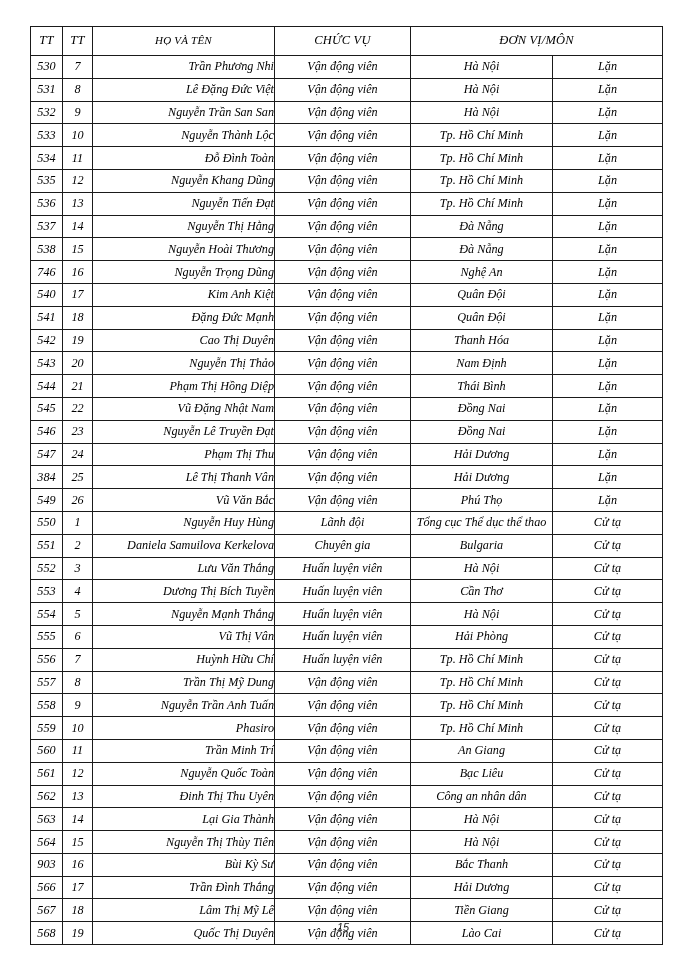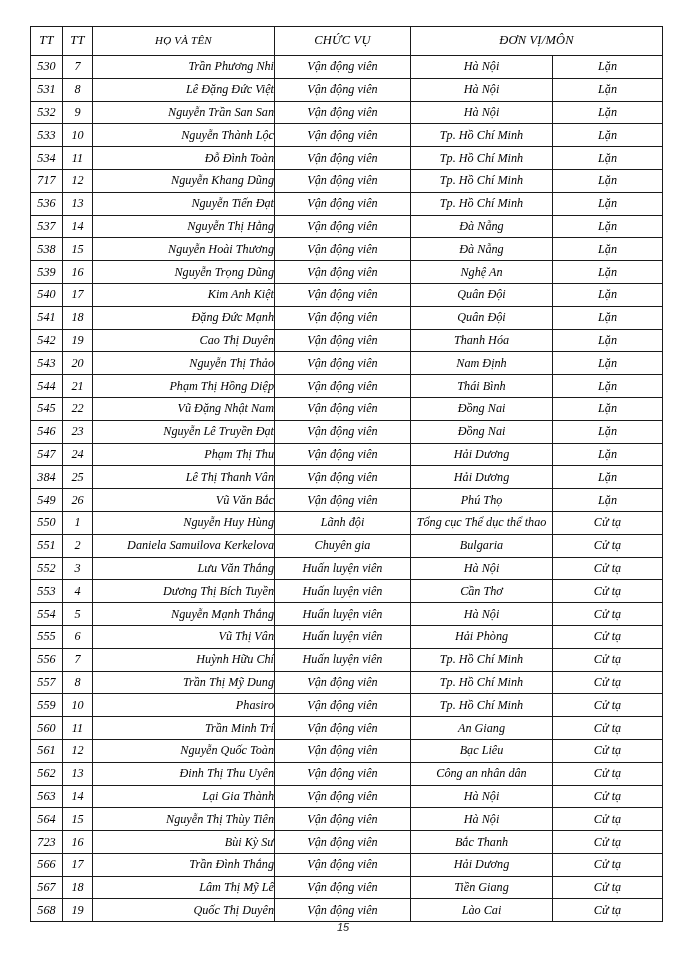--- a/index.html
+++ b/index.html
@@ -133,21 +133,21 @@
         </tr>
         <tr>
           <td class="num">534</td>
           <td class="num">11</td>
           <td class="name">Đỗ Đình Toàn</td>
           <td class="center">Vận động viên</td>
           <td class="center">Tp. Hồ Chí Minh</td>
           <td class="center">Lặn</td>
         </tr>
         <tr>
-          <td class="num">717</td>
+          <td class="num">535</td>
           <td class="num">12</td>
           <td class="name">Nguyễn Khang Dũng</td>
           <td class="center">Vận động viên</td>
           <td class="center">Tp. Hồ Chí Minh</td>
           <td class="center">Lặn</td>
         </tr>
         <tr>
           <td class="num">536</td>
           <td class="num">13</td>
           <td class="name">Nguyễn Tiến Đạt</td>
@@ -165,21 +165,21 @@
         </tr>
         <tr>
           <td class="num">538</td>
           <td class="num">15</td>
           <td class="name">Nguyễn Hoài Thương</td>
           <td class="center">Vận động viên</td>
           <td class="center">Đà Nẵng</td>
           <td class="center">Lặn</td>
         </tr>
         <tr>
-          <td class="num">539</td>
+          <td class="num">746</td>
           <td class="num">16</td>
           <td class="name">Nguyễn Trọng Dũng</td>
           <td class="center">Vận động viên</td>
           <td class="center">Nghệ An</td>
           <td class="center">Lặn</td>
         </tr>
         <tr>
           <td class="num">540</td>
           <td class="num">17</td>
           <td class="name">Kim Anh Kiệt</td>
@@ -317,20 +317,28 @@
         </tr>
         <tr>
           <td class="num">557</td>
           <td class="num">8</td>
           <td class="name">Trần Thị Mỹ Dung</td>
           <td class="center">Vận động viên</td>
           <td class="center">Tp. Hồ Chí Minh</td>
           <td class="center">Cử tạ</td>
         </tr>
         <tr>
+          <td class="num">558</td>
+          <td class="num">9</td>
+          <td class="name">Nguyễn Trần Anh Tuấn</td>
+          <td class="center">Vận động viên</td>
+          <td class="center">Tp. Hồ Chí Minh</td>
+          <td class="center">Cử tạ</td>
+        </tr>
+        <tr>
           <td class="num">559</td>
           <td class="num">10</td>
           <td class="name">Phasiro</td>
           <td class="center">Vận động viên</td>
           <td class="center">Tp. Hồ Chí Minh</td>
           <td class="center">Cử tạ</td>
         </tr>
         <tr>
           <td class="num">560</td>
           <td class="num">11</td>
@@ -365,21 +373,21 @@
         </tr>
         <tr>
           <td class="num">564</td>
           <td class="num">15</td>
           <td class="name">Nguyễn Thị Thùy Tiên</td>
           <td class="center">Vận động viên</td>
           <td class="center">Hà Nội</td>
           <td class="center">Cử tạ</td>
         </tr>
         <tr>
-          <td class="num">723</td>
+          <td class="num">903</td>
           <td class="num">16</td>
           <td class="name">Bùi Kỳ Sư</td>
           <td class="center">Vận động viên</td>
           <td class="center">Bắc Thanh</td>
           <td class="center">Cử tạ</td>
         </tr>
         <tr>
           <td class="num">566</td>
           <td class="num">17</td>
           <td class="name">Trần Đình Thắng</td>

